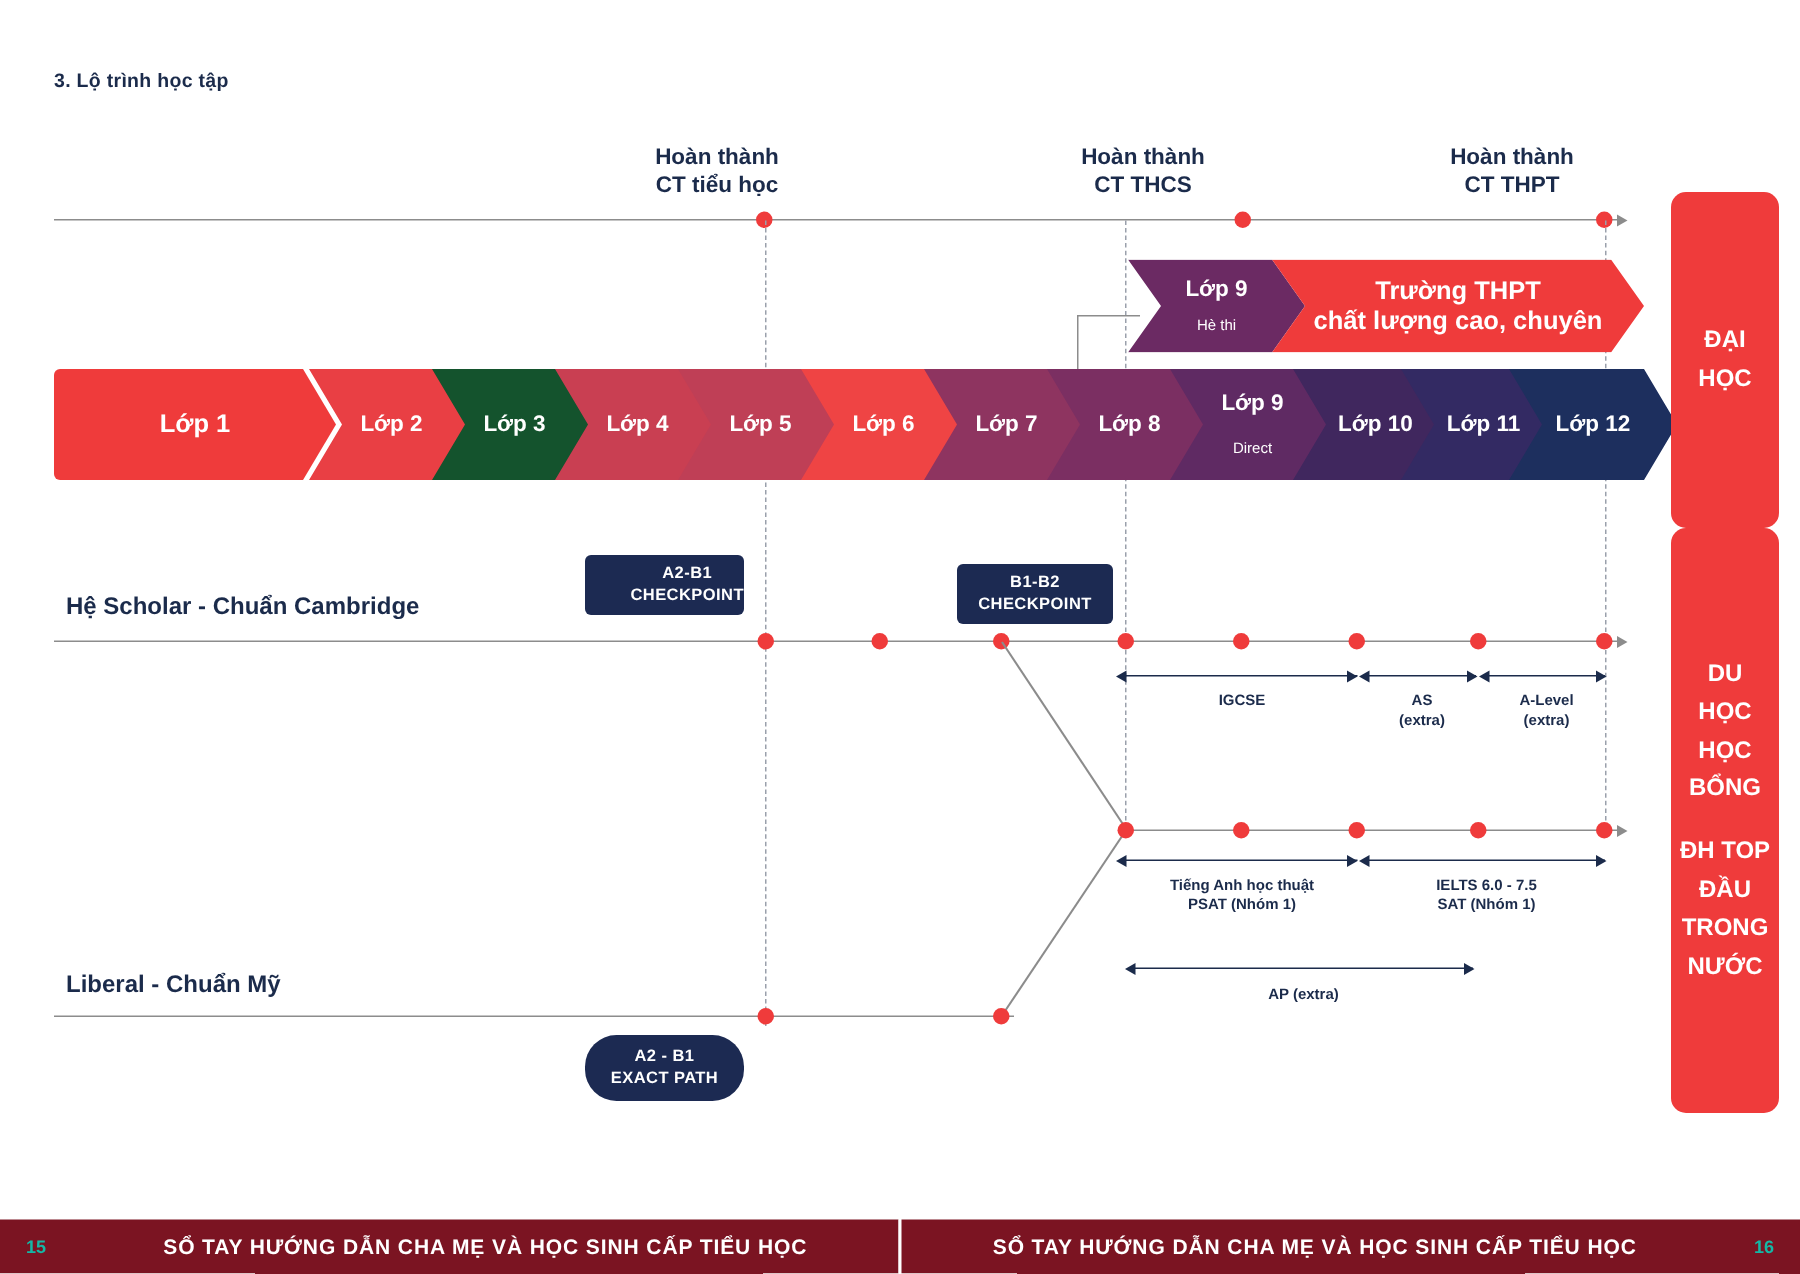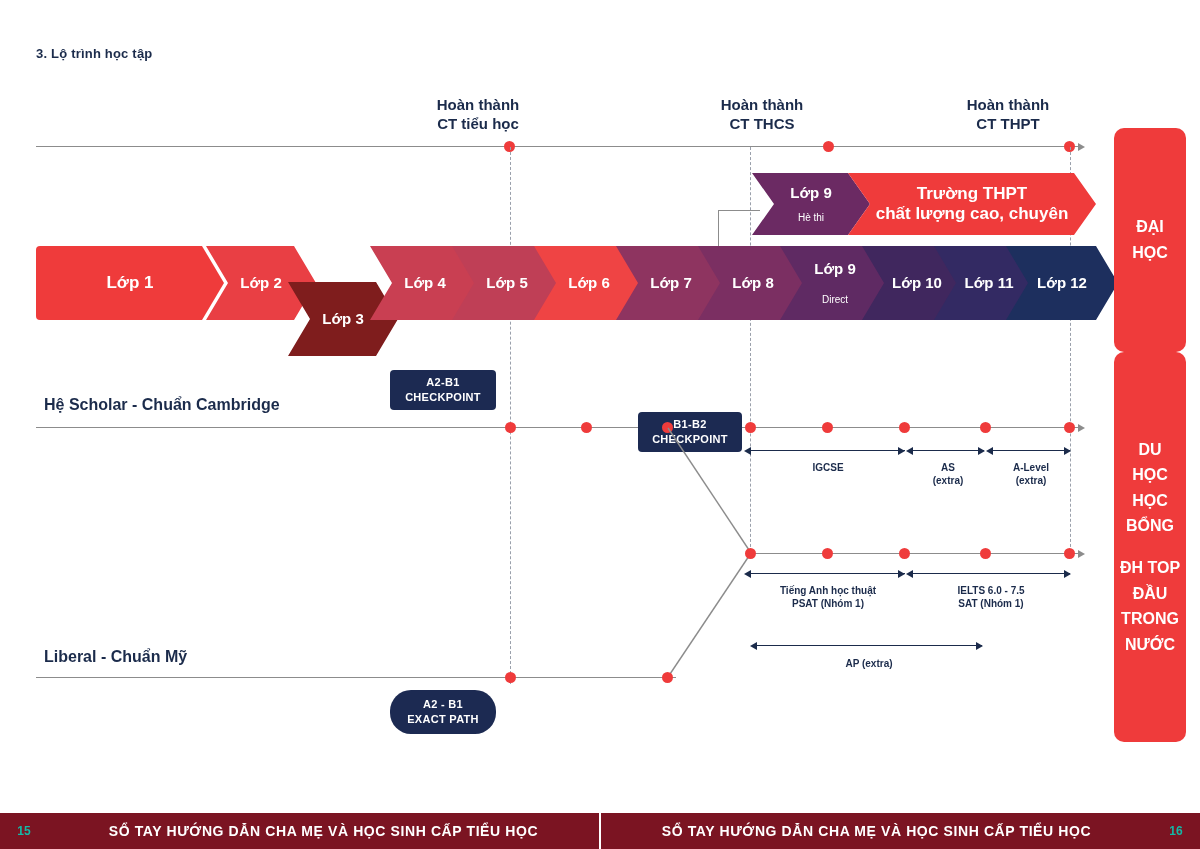--- a/index.html
+++ b/index.html
@@ -165,21 +165,21 @@
       <span>chất lượng cao, chuyên</span>
     </div>
   </div>
 
   <div class="chev first" style="left:36px;top:246px;width:188px;background:#ef3b3b;font-size:17px;">
     <div><span>Lớp 1</span></div>
   </div>
   <div class="chev" style="left:206px;top:246px;width:110px;background:#e93f44;">
     <div><span>Lớp 2</span></div>
   </div>
-  <div class="chev" style="left:288px;top:246px;width:110px;background:#7f1d1d;margin-top:36px;">
+  <div class="chev" style="left:288px;top:246px;width:110px;background:#14532d;">
     <div><span>Lớp 3</span></div>
   </div>
   <div class="chev" style="left:370px;top:246px;width:110px;background:#c93f52;">
     <div><span>Lớp 4</span></div>
   </div>
   <div class="chev" style="left:452px;top:246px;width:110px;background:#bf3f56;">
     <div><span>Lớp 5</span></div>
   </div>
   <div class="chev" style="left:534px;top:246px;width:110px;background:#ef4444;">
     <div><span>Lớp 6</span></div>
@@ -219,27 +219,27 @@
     <span>ĐH TOP</span>
     <span>ĐẦU</span>
     <span>TRONG</span>
     <span>NƯỚC</span>
   </div>
 
   <div class="rowlabel" style="left:44px;top:396px;">Hệ Scholar - Chuẩn Cambridge</div>
   <div class="hline" style="left:36px;top:427px;width:1046px;"></div>
   <div class="arrowhead" style="left:1078px;top:424px;"></div>
 
-  <div class="badge" style="left:390px;top:370px;width:106px;height:40px;">
+  <div class="badge" style="left:390px;top:370px;width:106px;height:40px;justify-content:flex-end;">
     <div>
       <span>A2-B1</span><br>
       <span>CHECKPOINT</span>
     </div>
   </div>
-  <div class="badge" style="left:638px;top:376px;width:104px;height:40px;margin-top:36px;">
+  <div class="badge" style="left:638px;top:376px;width:104px;height:40px;">
     <div>
       <span>B1-B2</span><br>
       <span>CHECKPOINT</span>
     </div>
   </div>
 
   <div class="dot" style="left:505px;top:422px;"></div>
   <div class="dot" style="left:581px;top:422px;"></div>
   <div class="dot" style="left:662px;top:422px;"></div>
   <div class="dot" style="left:745px;top:422px;"></div>

